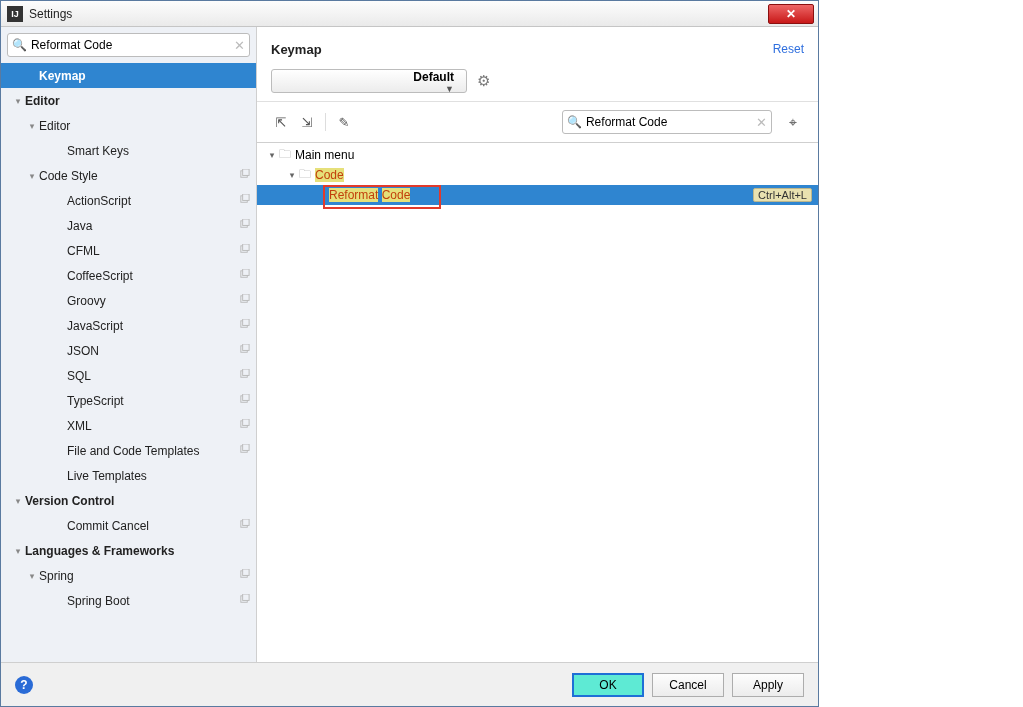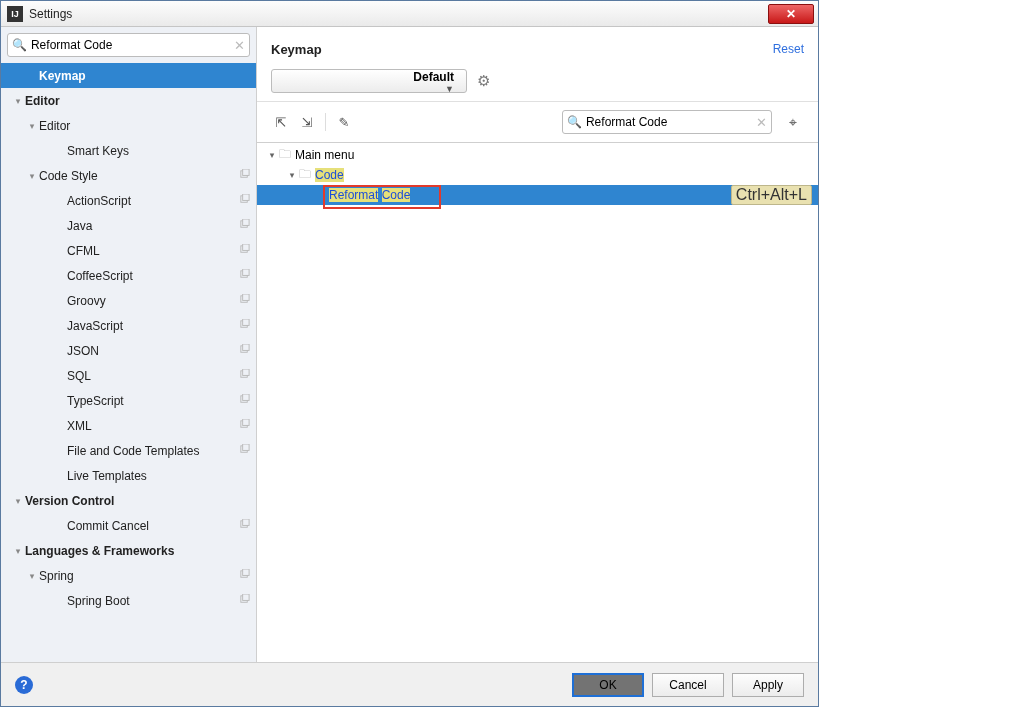--- a/index.html
+++ b/index.html
@@ -48,32 +48,32 @@
   .main-search .mag { color:#888; font-size:12px; margin-right:2px; }
   .main-search input { flex:1; border:none; outline:none; font-size:12px; }
   .main-search .clear { color:#bbb; font-size:13px; cursor:pointer; }
   .find-action { width:22px; height:22px; display:flex; align-items:center; justify-content:center; color:#555; cursor:pointer; font-size:14px; margin-left:4px; }
   .main-tree-wrap { border-top:1px solid #cfcfcf; flex:1; overflow:auto; padding-top:2px; }
   .mtree-row { display:flex; align-items:center; height:20px; position:relative; }
   .mtree-row .arrow { width:14px; text-align:center; color:#666; font-size:9px; }
   .mtree-row .folder { color:#9a9a9a; margin-right:4px; font-size:12px; }
   .mtree-row .lbl { white-space:nowrap; }
   .mtree-row.selected { background:#2f85d0; color:#fff; }
-  .mtree-row .shortcut { margin-left:auto; margin-right:6px; background:#e9e1b0; border:1px solid #bdb68b; color:#333; padding:0 4px; font-size:16px; border-radius:2px; }
-  .hl { background:#e6e07a; color:#1d4ed8; padding:0 0px; }
+  .mtree-row .shortcut { margin-left:auto; margin-right:6px; background:#e9e1b0; border:1px solid #bdb68b; color:#333; padding:0 4px; font-size:11px; border-radius:2px; }
+  .hl { background:#e6e07a; color:#c2410c; padding:0 0px; }
   .mind0 { padding-left:8px; }
   .mind1 { padding-left:28px; }
   .mind3 { padding-left:72px; }
   .redbox { position:absolute; border:2px solid #e23a2b; pointer-events:none; }
   
   .footer { height:44px; border-top:1px solid #cfcfcf; background:#f0f0f0; display:flex; align-items:center; padding:0 14px; gap:8px; }
   .footer .help { width:18px; height:18px; border-radius:50%; background:#2a6bd6; color:#fff; display:flex; align-items:center; justify-content:center; font-weight:bold; font-size:11px; cursor:pointer; }
   .footer .spacer { flex:1; }
   .footer button { width:72px; height:24px; border:1px solid #adadad; background:linear-gradient(#fdfdfd,#ececec); cursor:pointer; }
-  .footer button.primary { border:2px solid #1e6fd6; background:#737373; }
+  .footer button.primary { border:2px solid #1e6fd6; background:#5eead4; }
   .copy-svg { width:11px; height:11px; }
 </style>
 </head>
 <body>
 
 <div class="window">
   <div class="titlebar">
     <span class="app-icon">IJ</span>
     <span class="title">Settings</span>
     <div class="close-btn">

